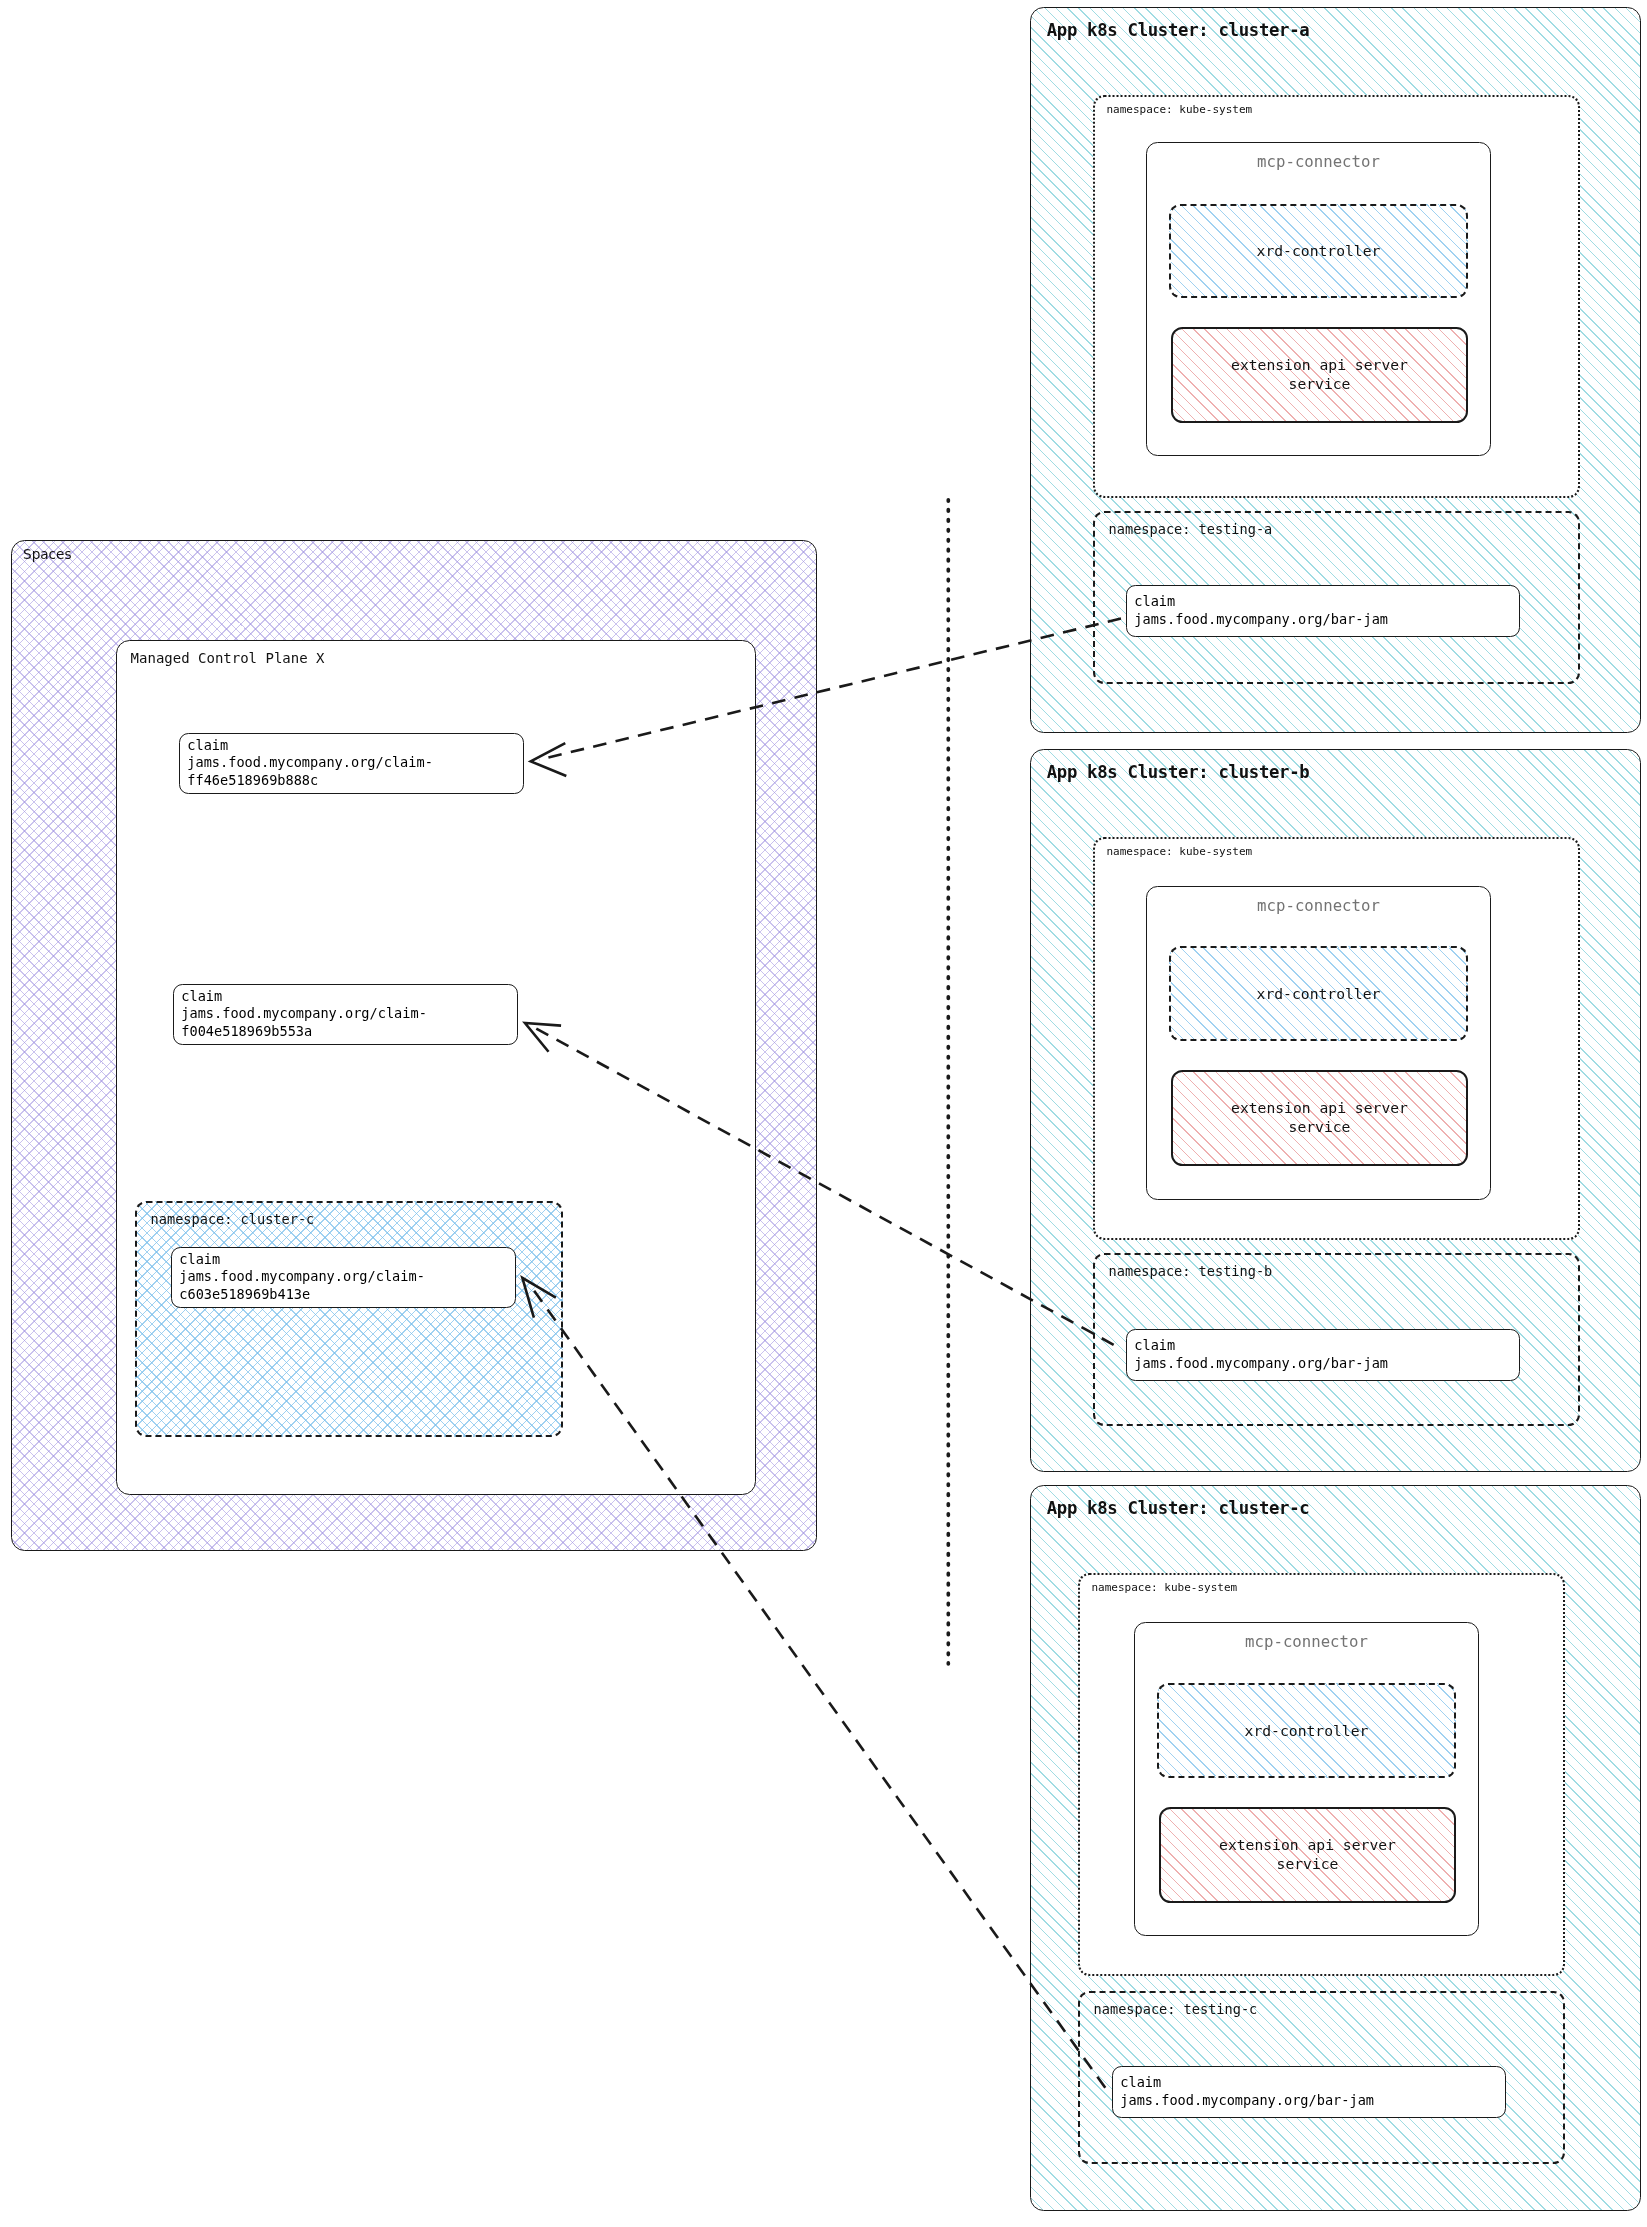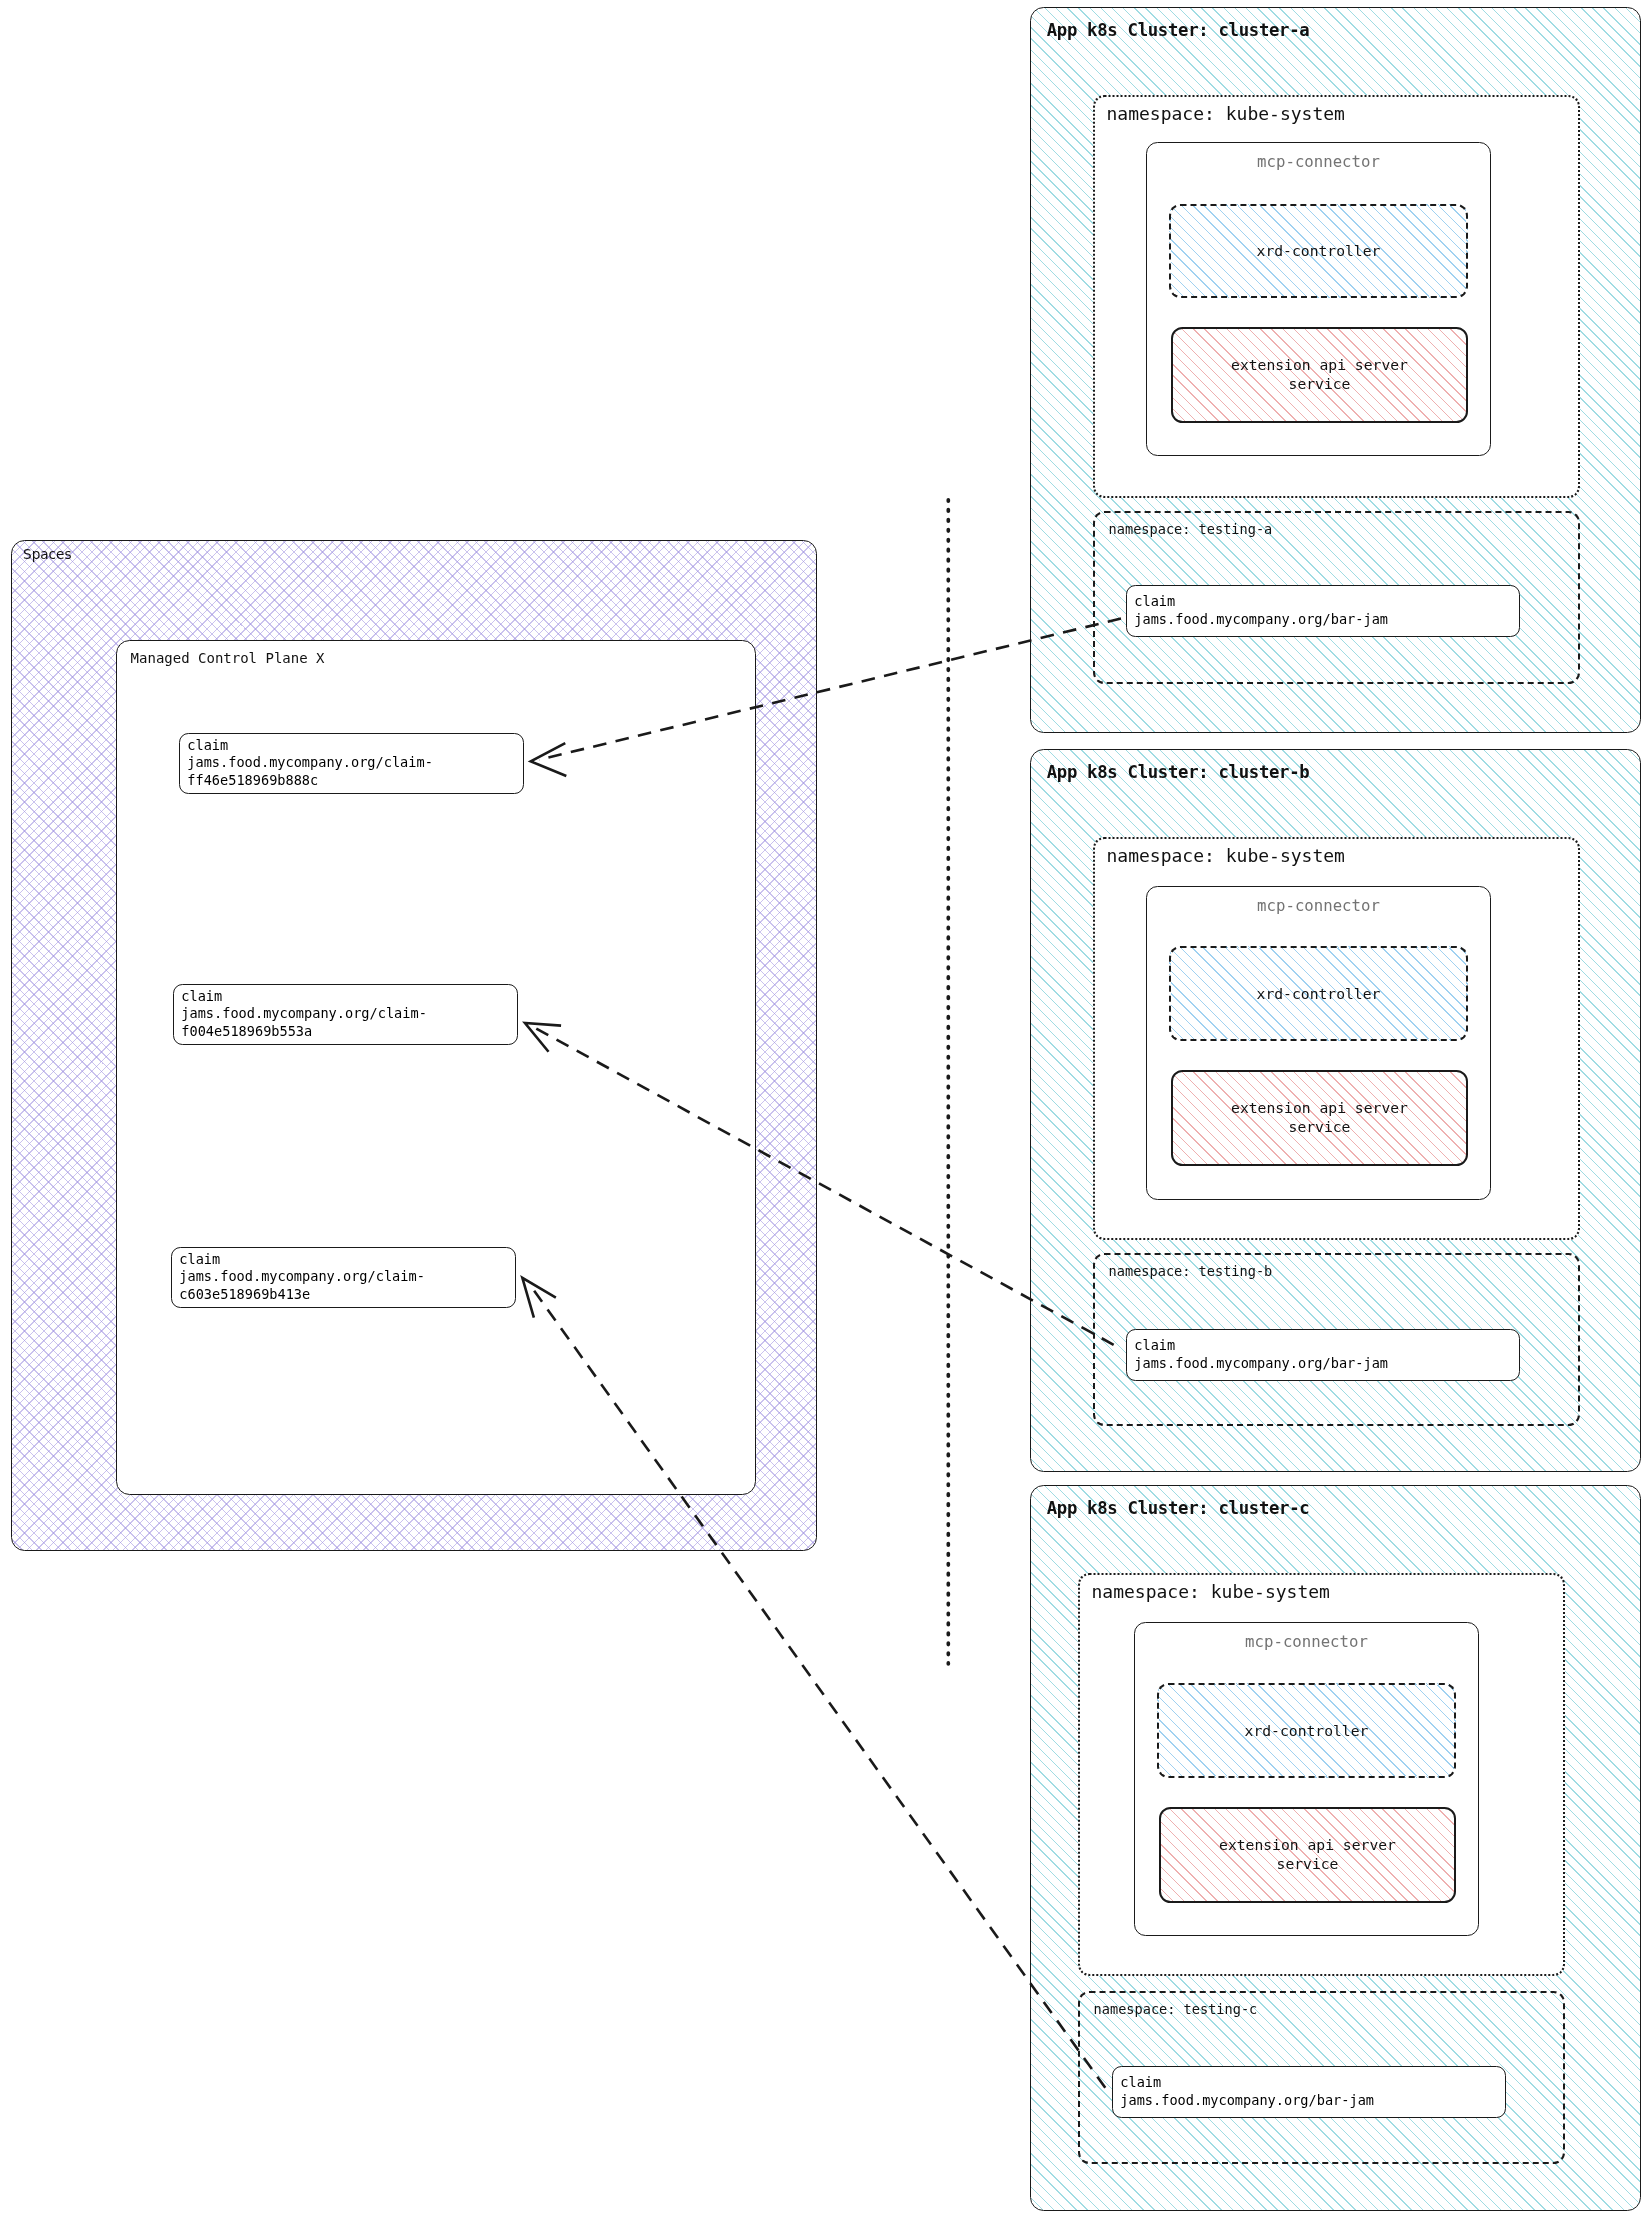--- a/index.html
+++ b/index.html
@@ -51,21 +51,21 @@
     position:absolute;color:#111;white-space:nowrap;
     font-family:"DejaVu Sans Mono", monospace;
   }
   .lbl-spaces{
     font-family:"DejaVu Sans", sans-serif;
     font-size:13.6px;font-weight:400;left:11.5px;top:5.2px;
   }
   .lbl-cluster{font-size:17.3px;font-weight:700;left:15.7px;top:11.5px;letter-spacing:-0.3px;}
   .lbl-mcp-plane{font-size:14px;font-weight:400;left:13.6px;top:9.4px;}
   .lbl-ns{font-size:13.6px;font-weight:400;left:13.6px;top:8.4px;}
-  .lbl-ns-dot{font-size:18px;font-weight:400;left:11.5px;top:6.3px;}
+  .lbl-ns-dot{font-size:11px;font-weight:400;left:11.5px;top:6.3px;}
 
   
   .node-title{
     position:absolute;left:0;right:0;top:9.4px;text-align:center;
     font-size:15.7px;font-weight:400;color:#737373;
   }
   .node-center{
     position:absolute;left:0;right:0;top:50%;transform:translateY(-50%);
     text-align:center;font-size:14.7px;color:#111;line-height:1.28;
   }
@@ -101,20 +101,23 @@
   </div>
 
   <div class="box solid r-sm plain-white" style="left:173px;top:984px;width:345px;height:61px;">
     <div class="claim-text">
       <span class="l1">claim</span>
       <span class="l2">jams.food.mycompany.org/claim-</span>
       <span class="l2">f004e518969b553a</span>
     </div>
   </div>
 
+  <div class="box dashed r-md hatch-blue-cross" style="left:135px;top:1201px;width:428px;height:236px;">
+    <span class="corner-label lbl-ns">namespace: cluster-c</span>
+  </div>
   <div class="box solid r-sm plain-white" style="left:171px;top:1247px;width:345px;height:61px;">
     <div class="claim-text">
       <span class="l1">claim</span>
       <span class="l2">jams.food.mycompany.org/claim-</span>
       <span class="l2">c603e518969b413e</span>
     </div>
   </div>
 
   <div class="box solid r-lg hatch-teal" style="left:1030px;top:7.3px;width:611px;height:726px;">
     <span class="corner-label lbl-cluster">App k8s Cluster: cluster-a</span>

